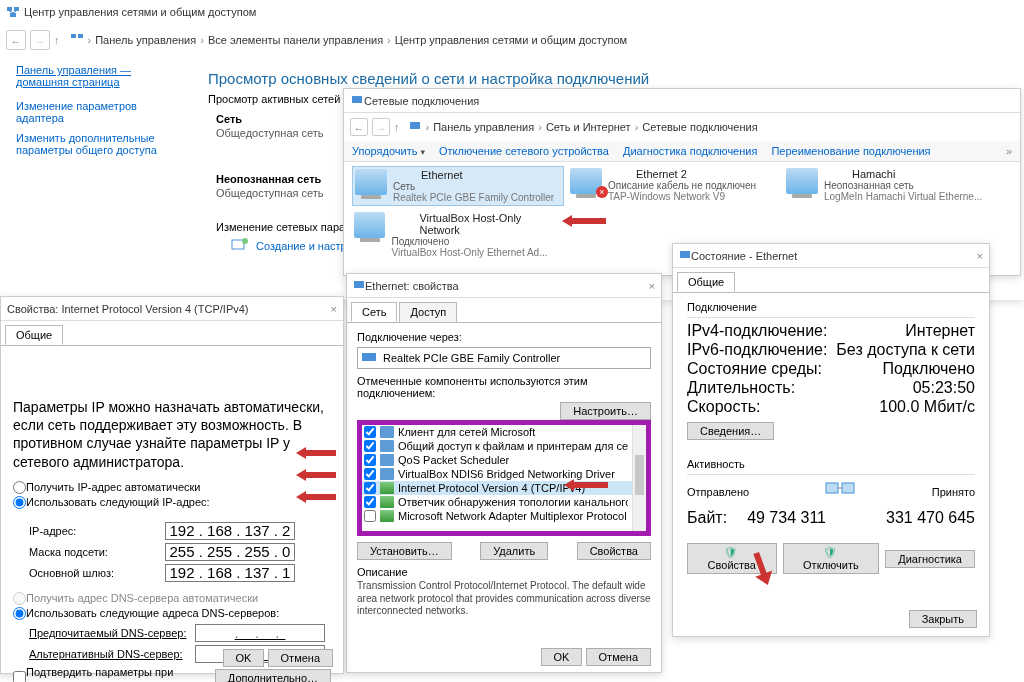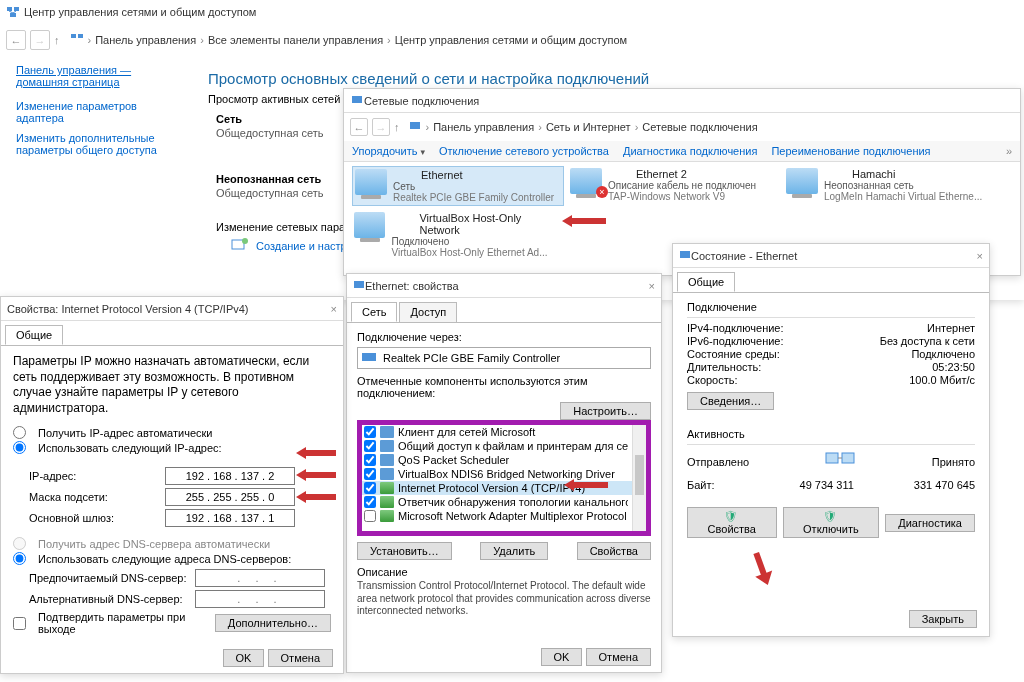--- a/index.html
+++ b/index.html
@@ -13,36 +13,36 @@
 .crumb { color: #333; }
 .link { color: #0066cc; cursor: pointer; }
 .heading { font-size: 15px; color: #1a6aa6; margin: 6px 0; }
 .section-heading { font-weight: bold; font-size: 11px; margin: 8px 0 2px; }
 .sub-label { color: #555; }
 .tab-strip { display: flex; border-bottom: 1px solid #bbb; padding: 4px 4px 0; gap: 2px; }
 .tab { padding: 3px 10px; border: 1px solid #bbb; border-bottom: none; background: #f4f4f4; font-size: 11px; cursor: pointer; }
 .tab.active { background: #fff; border-bottom: 1px solid #fff; position: relative; z-index: 1; }
 .btn { padding: 2px 12px; border: 1px solid #adadad; background: #e1e1e1; font-size: 11px; cursor: pointer; }
 .row { display: flex; align-items: center; gap: 6px; margin: 3px 0; }
-.ipbox { width: 130px; height: 18px; border: 1px solid #7a7a7a; display: flex; align-items: center; justify-content: center; font-size: 11px; background:#fff;}
+.ipbox { width: 130px; height: 18px; border: 1px solid #7a7a7a; display: flex; align-items: center; justify-content: center; font-size: 15px; background:#fff;}
 .ipbox.blank { color:#777; letter-spacing: 6px; }
-.radio-lbl { display:flex; align-items:center; gap:12px; }
+.radio-lbl { display:flex; align-items:center; gap:0; }
 .muted { color:#888; }
 .arrow { position:absolute; z-index: 100; }
 .arrow svg { display:block; }
 .dropdown-arrow::after { content:"▾"; margin-left:3px; font-size:9px; color:#555; }
 .toolbar { display:flex; align-items:center; gap:14px; padding:4px 8px; border-bottom:1px solid #ddd; background:#f7f7f7; }
 .net-icon { width:32px; height:26px; background:linear-gradient(#bcdcf5,#6cb4e8); border-radius:2px; position:relative; }
 .net-icon::after { content:""; position:absolute; bottom:-4px; left:6px; width:20px; height:4px; background:#aaa; border-radius:1px; }
 .x-overlay { position:absolute; right:-6px; bottom:-4px; width:12px; height:12px; background:#d33; border-radius:50%; color:#fff; font-size:9px; line-height:12px; text-align:center; }
 .conn-card { display:flex; gap:6px; padding:2px; }
 .conn-card .txt .name { color:#222;padding-left:28px; }
 .conn-card .txt .l2 { color:#555; font-size:10px; }
 .conn-card .txt .l3 { color:#777; font-size:10px; }
-.kv { display:flex; justify-content:space-between; margin:1px 0; font-size:11px; }
+.kv { display:flex; justify-content:space-between; margin:1px 0; font-size:16px; }
 .list-item { display:flex; align-items:center; gap:4px; padding:1px 2px; font-size:11px; }
 .list-item input { width:12px; height:12px; }
 .tiny-icon { width:14px; height:12px; background:#5c9bd6; border-radius:1px; }
 .proto-icon { width:14px; height:12px; background:linear-gradient(#7ec97e,#3a9b3a); border-radius:1px; }
 .gray-rule { border-top:1px solid #ddd; margin:4px 0; }
 .scrollbar { position:absolute; right:0; top:0; bottom:0; width:14px; background:#f0f0f0; border-left:1px solid #ddd; }
 .scrollbar .thumb { position:absolute; left:2px; right:2px; top:30px; height:40px; background:#c8c8c8; }
 </style>
 </head>
 <body>
@@ -316,21 +316,21 @@
 
 <div class="window" style="left:0; top:296px; width:344px; height:378px;">
   <div class="title-bar">
     <span class="ttl">Свойства: Internet Protocol Version 4 (TCP/IPv4)</span>
     <span style="margin-left:auto;color:#888;cursor:pointer;">×</span>
   </div>
   <div class="tab-strip">
     <div class="tab active">Общие</div>
   </div>
   <div style="padding:8px 12px;">
-    <div style="font-size:12px; line-height:1.3;">Параметры IP можно назначать автоматически, если сеть поддерживает эту возможность. В противном случае узнайте параметры IP у сетевого администратора.</div>
+    <div style="font-size:14px; line-height:1.3;margin-top:44px;">Параметры IP можно назначать автоматически, если сеть поддерживает эту возможность. В противном случае узнайте параметры IP у сетевого администратора.</div>
 
     <div class="radio-lbl" style="margin-top:10px;">
       <input type="radio" name="ipmode" style="">
       <span>Получить IP-адрес автоматически</span>
     </div>
     <div class="radio-lbl" style="margin-top:2px;">
       <input type="radio" name="ipmode" checked="" style="">
       <span>Использовать следующий IP-адрес:</span>
     </div>
     <div style="margin-left:16px; margin-top:13px;">
@@ -349,21 +349,21 @@
     </div>
 
     <div class="radio-lbl muted" style="margin-top:10px;">
       <input type="radio" name="dnsmode" disabled="" style="">
       <span>Получить адрес DNS-сервера автоматически</span>
     </div>
     <div class="radio-lbl" style="margin-top:2px;">
       <input type="radio" name="dnsmode" checked="" style="">
       <span>Использовать следующие адреса DNS-серверов:</span>
     </div>
-    <div style="margin-left:16px; margin-top:4px;">
+    <div style="margin-left:16px; margin-top:4px;text-decoration:underline;">
       <div class="row">
           <span style="width:160px;">Предпочитаемый DNS-сервер:</span>
           <span class="ipbox blank">. . .</span>
         </div>
       <div class="row">
           <span style="width:160px;">Альтернативный DNS-сервер:</span>
           <span class="ipbox blank">. . .</span>
         </div>
     </div>
 

